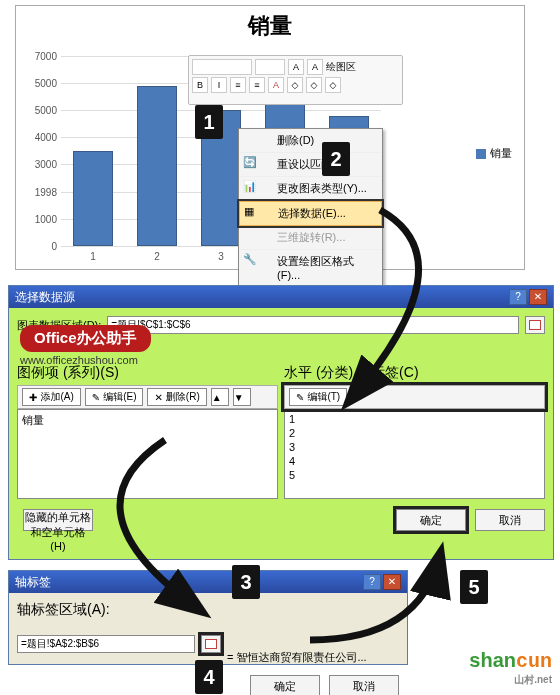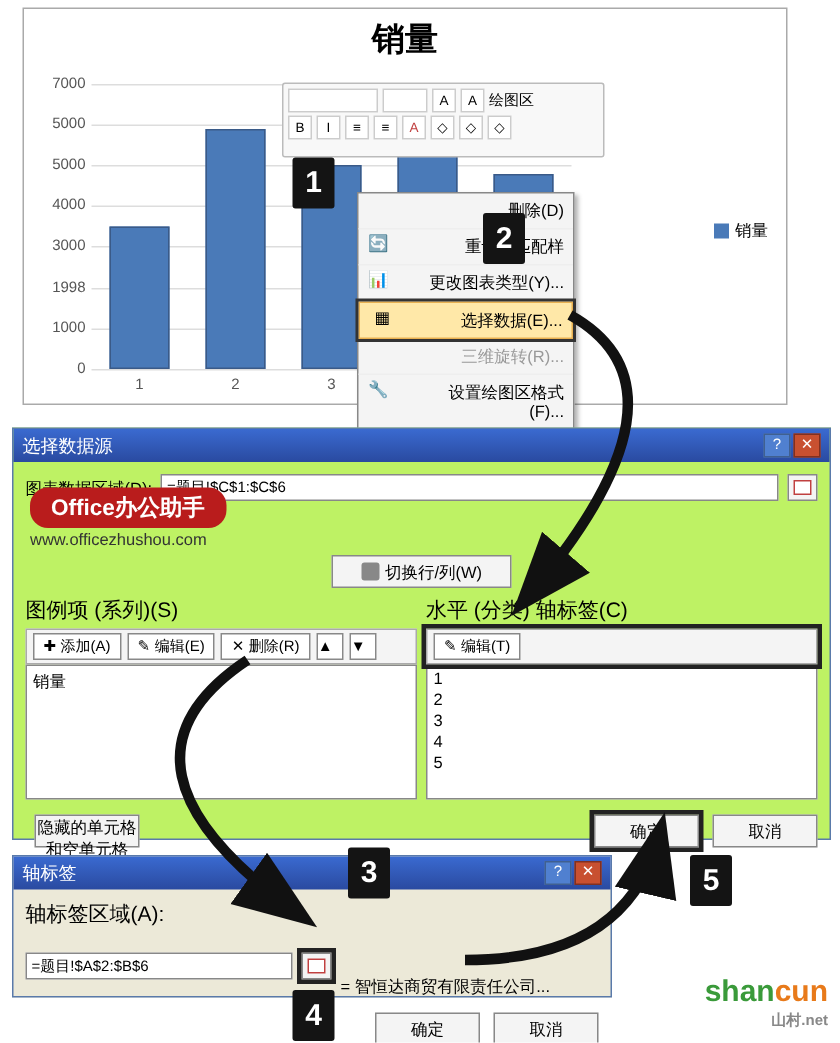--- a/index.html
+++ b/index.html
@@ -19,21 +19,21 @@
   .legend-swatch { display: inline-block; width: 10px; height: 10px; background: #4a7ab8; vertical-align: middle; margin-right: 4px; }
   
   
   .mini-tb { position: absolute; left: 188px; top: 55px; width: 215px; height: 50px; background: #f8f8f8; border: 1px solid #bbb; border-radius: 2px; padding: 3px; font-size: 10px; }
   .mini-tb-row { display: flex; align-items: center; gap: 3px; margin-bottom: 2px; }
   .mini-tb-box { width: 60px; height: 16px; border: 1px solid #ccc; background: #fff; }
   .mini-btn { width: 16px; height: 16px; border: 1px solid #ccc; background: #fff; font-size: 9px; text-align:center; line-height:14px; }
   
   
   .ctx { position: absolute; left: 238px; top: 128px; width: 145px; background: #f4f4f4; border: 1px solid #888; box-shadow: 2px 2px 3px rgba(0,0,0,0.3); }
-  .ctx-item { padding: 4px 6px 4px 38px; position: relative; font-size: 11px; border-bottom: 1px solid #eee; text-align: right; }
+  .ctx-item { padding: 4px 6px 4px 38px; position: relative; font-size: 11px; border-bottom: 1px solid #eee; }
   .ctx-item.hl { background: #ffe8a8; border: 1px solid #e8b050; outline: 2px solid #333; }
   .ctx-icon { position: absolute; left: 4px; top: 3px; width: 16px; height: 16px; }
   
   
   .dlg1 { position: absolute; left: 8px; top: 285px; width: 546px; height: 275px; border: 1px solid #5a7aaa; background: #bef264; }
   .titlebar { height: 22px; background: linear-gradient(#3a6ad0, #2a4aa0); color: #fff; font-size: 12px; padding: 3px 6px; display: flex; justify-content: space-between; }
   .tb-btns { display: flex; gap: 2px; }
   .tb-btn { width: 18px; height: 16px; background: #c85030; border: 1px solid #803020; font-size: 10px; text-align: center; line-height: 14px; color: #fff; }
   .tb-btn.help { background: #5080d0; border-color: #406090; }
   .dlg-body { padding: 8px; position: relative; }
@@ -69,21 +69,21 @@
   
   
   .step { position: absolute; width: 28px; height: 34px; background: #141414; color: #fff; font-size: 20px; font-weight: bold; text-align: center; line-height: 34px; border-radius: 2px; z-index: 50; font-family: Arial, sans-serif; }
   
   
   .arrow-svg { position: absolute; pointer-events: none; z-index: 40; }
   
   
   .shancun { position: absolute; right: 8px; bottom: 8px; font-size: 20px; font-weight: bold; }
   .shancun .s1 { color: #3a9a3a; }
-  .shancun .s2 { color: #e87a1a; }
+  .shancun .s2 { color: #e87a1a; font-family: Liberation Mono, monospace; }
   .shancun .s3 { font-size: 10px; color: #888; display: block; text-align: right; }
   
   .mini-icon { display:inline-block; width:12px; height:12px; background:#888; border-radius:2px; vertical-align:middle; }
 </style>
 </head>
 <body>
 
 <div class="chart-box">
   <div class="chart-title">销量</div>
   <div class="yaxis">
@@ -160,26 +160,20 @@
       <div class="tb-btn">✕</div>
     </div>
   </div>
   <div class="dlg-body">
     <div class="fld-row">
       <span class="fld-label">图表数据区域(D):</span>
       <input class="fld-input" value="=题目!$C$1:$C$6" style="">
       <div class="ref-btn"></div>
     </div>
     <div style="height:24px"></div>
-    <div class="swap-row">
-      <button class="swap-btn">
-          <span class="mini-icon"></span>
-          <span>切换行/列(W)</span>
-        </button>
-    </div>
     <div class="two-col">
       <div class="col">
         <div class="section-label">图例项 (系列)(S)</div>
         <div class="btnbar">
           <button class="tb-smbtn">
               <span>✚</span>
               <span>添加(A)</span>
             </button>
           <button class="tb-smbtn">
               <span>✎</span>

